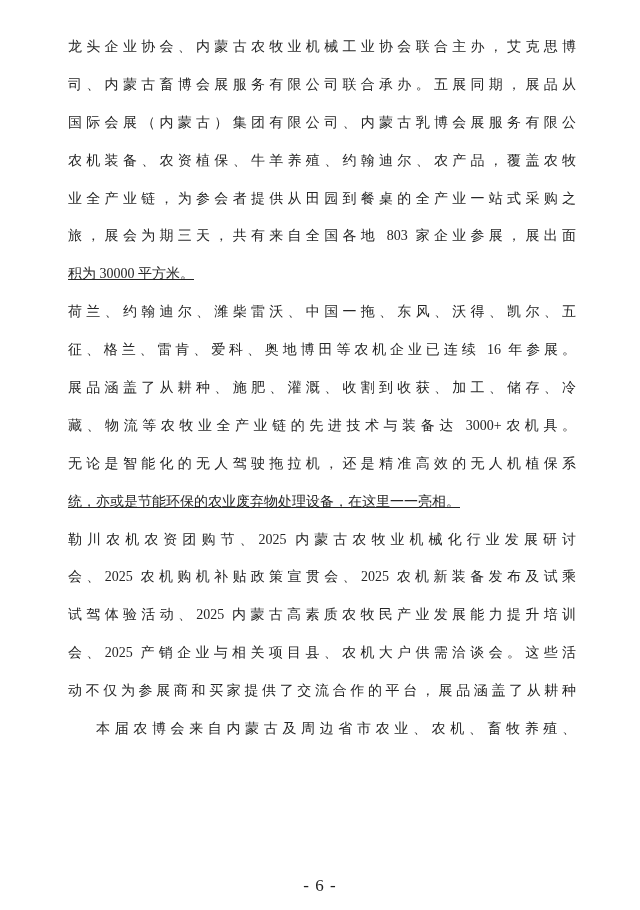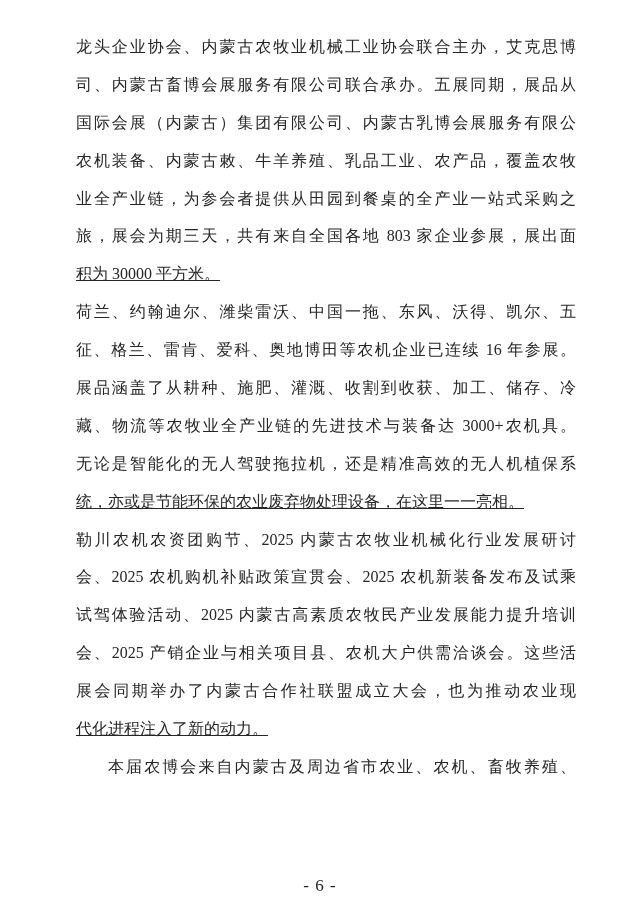--- a/index.html
+++ b/index.html
@@ -18,26 +18,25 @@
   .content {
     position: absolute;
     left: 68px;
     top: 28px;
     width: 508px;
     color: #262626;
   }
   .line {
     height: 37.9px;
     line-height: 37.9px;
-    font-size: 16px;
+    font-size: 14px;
     white-space: nowrap;
     text-align: justify;
     text-align-last: justify;
     letter-spacing: 0;
-    margin-left: 8px;
   }
   .line.nj {
     text-align: left;
     text-align-last: left;
     text-decoration: underline;
   }
   .line.ind {
     text-indent: 2em;
   }
   .footer {
@@ -52,32 +51,31 @@
   }
 </style>
 </head>
 <body>
 
 <div class="page">
   <div class="content">
       <div class="line">龙头企业协会、内蒙古农牧业机械工业协会联合主办，艾克思博</div>
       <div class="line">司、内蒙古畜博会展服务有限公司联合承办。五展同期，展品从</div>
       <div class="line">国际会展（内蒙古）集团有限公司、内蒙古乳博会展服务有限公</div>
-      <div class="line">农机装备、内蒙古敕、牛羊养殖、乳品工业、农产品，覆盖农牧</div>
+      <div class="line">农机装备、农资植保、牛羊养殖、约翰迪尔、农产品，覆盖农牧</div>
       <div class="line">业全产业链，为参会者提供从田园到餐桌的全产业一站式采购之</div>
       <div class="line">旅，展会为期三天，共有来自全国各地 803 家企业参展，展出面</div>
       <div class="line nj">积为 30000 平方米。</div>
       <div class="line">荷兰、约翰迪尔、潍柴雷沃、中国一拖、东风、沃得、凯尔、五</div>
       <div class="line">征、格兰、雷肯、爱科、奥地博田等农机企业已连续 16 年参展。</div>
       <div class="line">展品涵盖了从耕种、施肥、灌溉、收割到收获、加工、储存、冷</div>
       <div class="line">藏、物流等农牧业全产业链的先进技术与装备达 3000+农机具。</div>
       <div class="line">无论是智能化的无人驾驶拖拉机，还是精准高效的无人机植保系</div>
       <div class="line nj">统，亦或是节能环保的农业废弃物处理设备，在这里一一亮相。</div>
       <div class="line">勒川农机农资团购节、2025 内蒙古农牧业机械化行业发展研讨</div>
       <div class="line">会、2025 农机购机补贴政策宣贯会、2025 农机新装备发布及试乘</div>
       <div class="line">试驾体验活动、2025 内蒙古高素质农牧民产业发展能力提升培训</div>
       <div class="line">会、2025 产销企业与相关项目县、农机大户供需洽谈会。这些活</div>
-      <div class="line">展会同期举办了内蒙古合作社联盟成立大会，也为推动农业现</div>
-      <div class="line nj">代化进程注入了新的动力。</div>
+      <div class="line">动不仅为参展商和买家提供了交流合作的平台，展品涵盖了从耕种</div>
       <div class="line ind">本届农博会来自内蒙古及周边省市农业、农机、畜牧养殖、</div>
     </div>
   <div class="footer">- 6 -</div>
 </div>
 
 </body></html>

